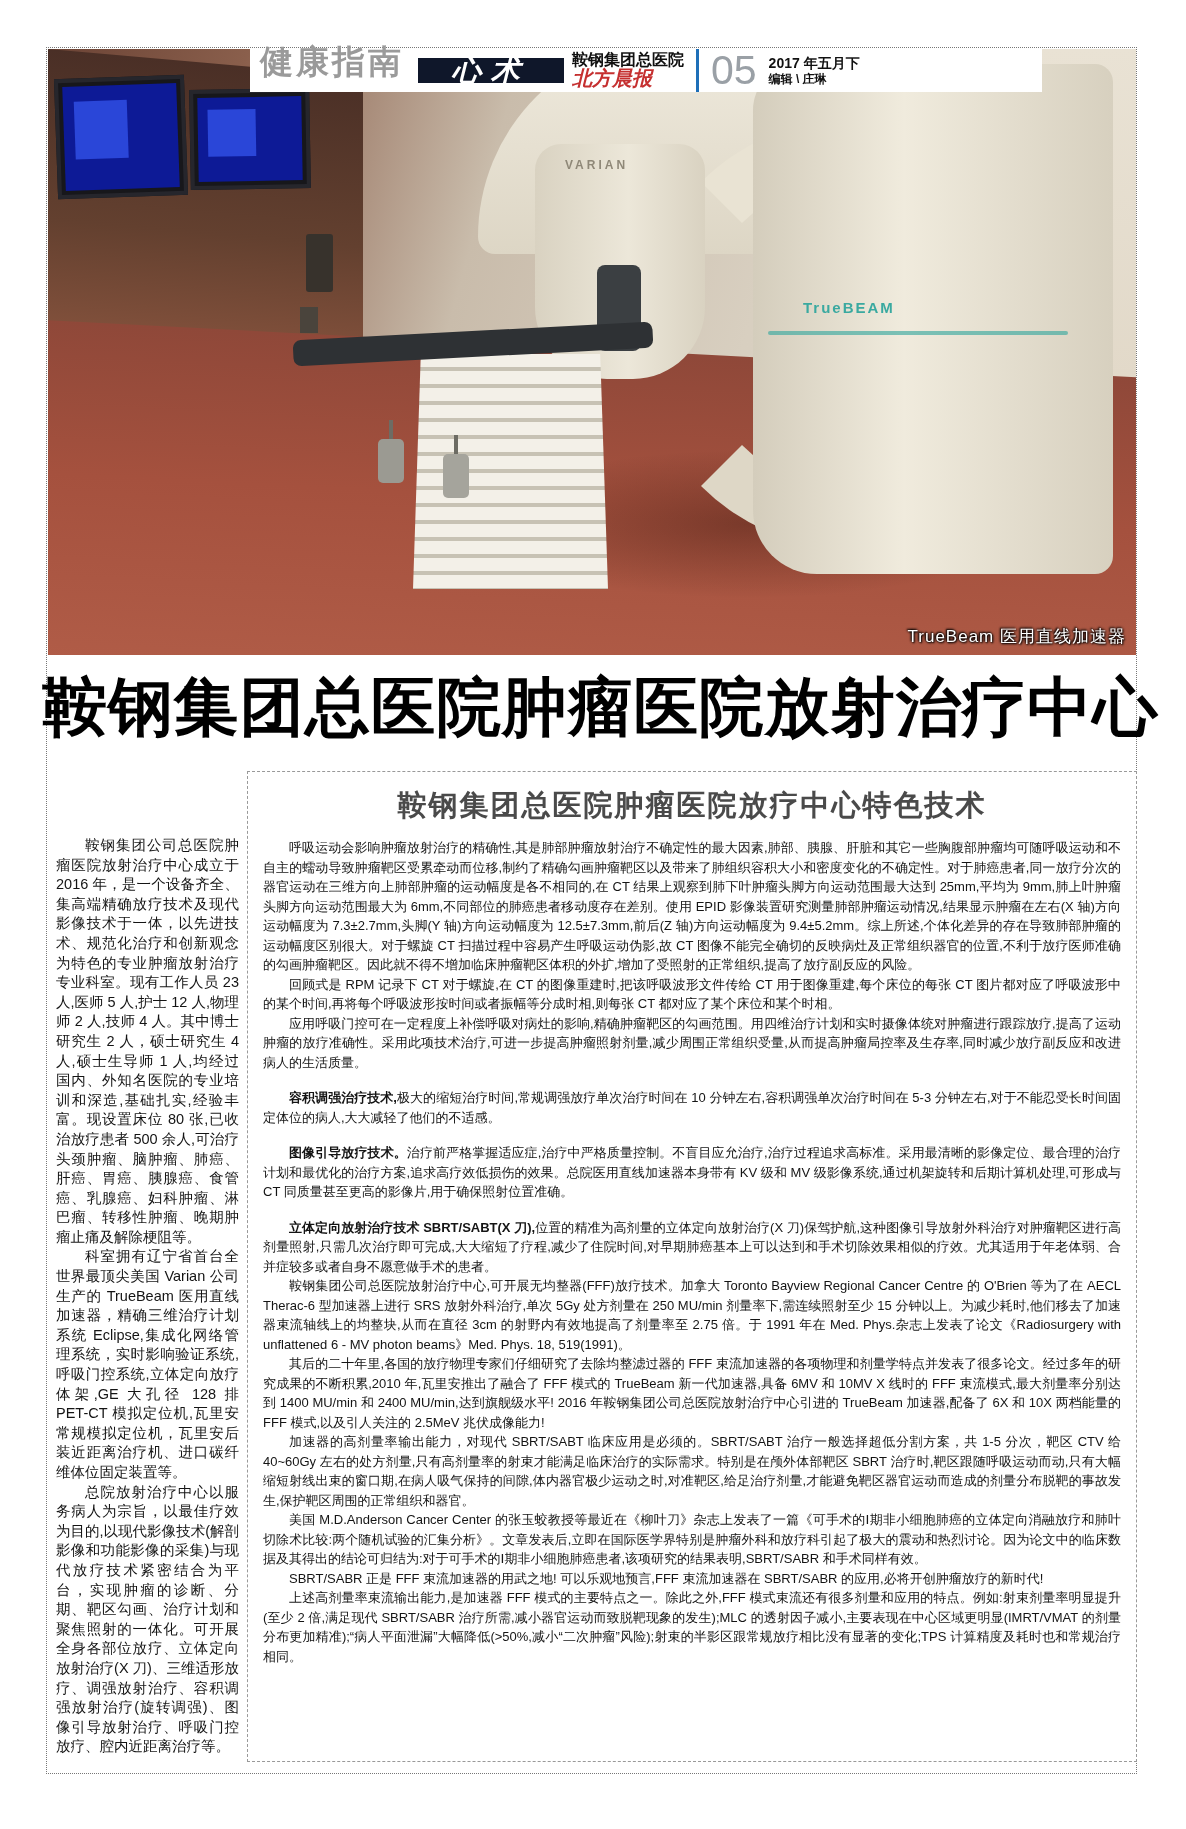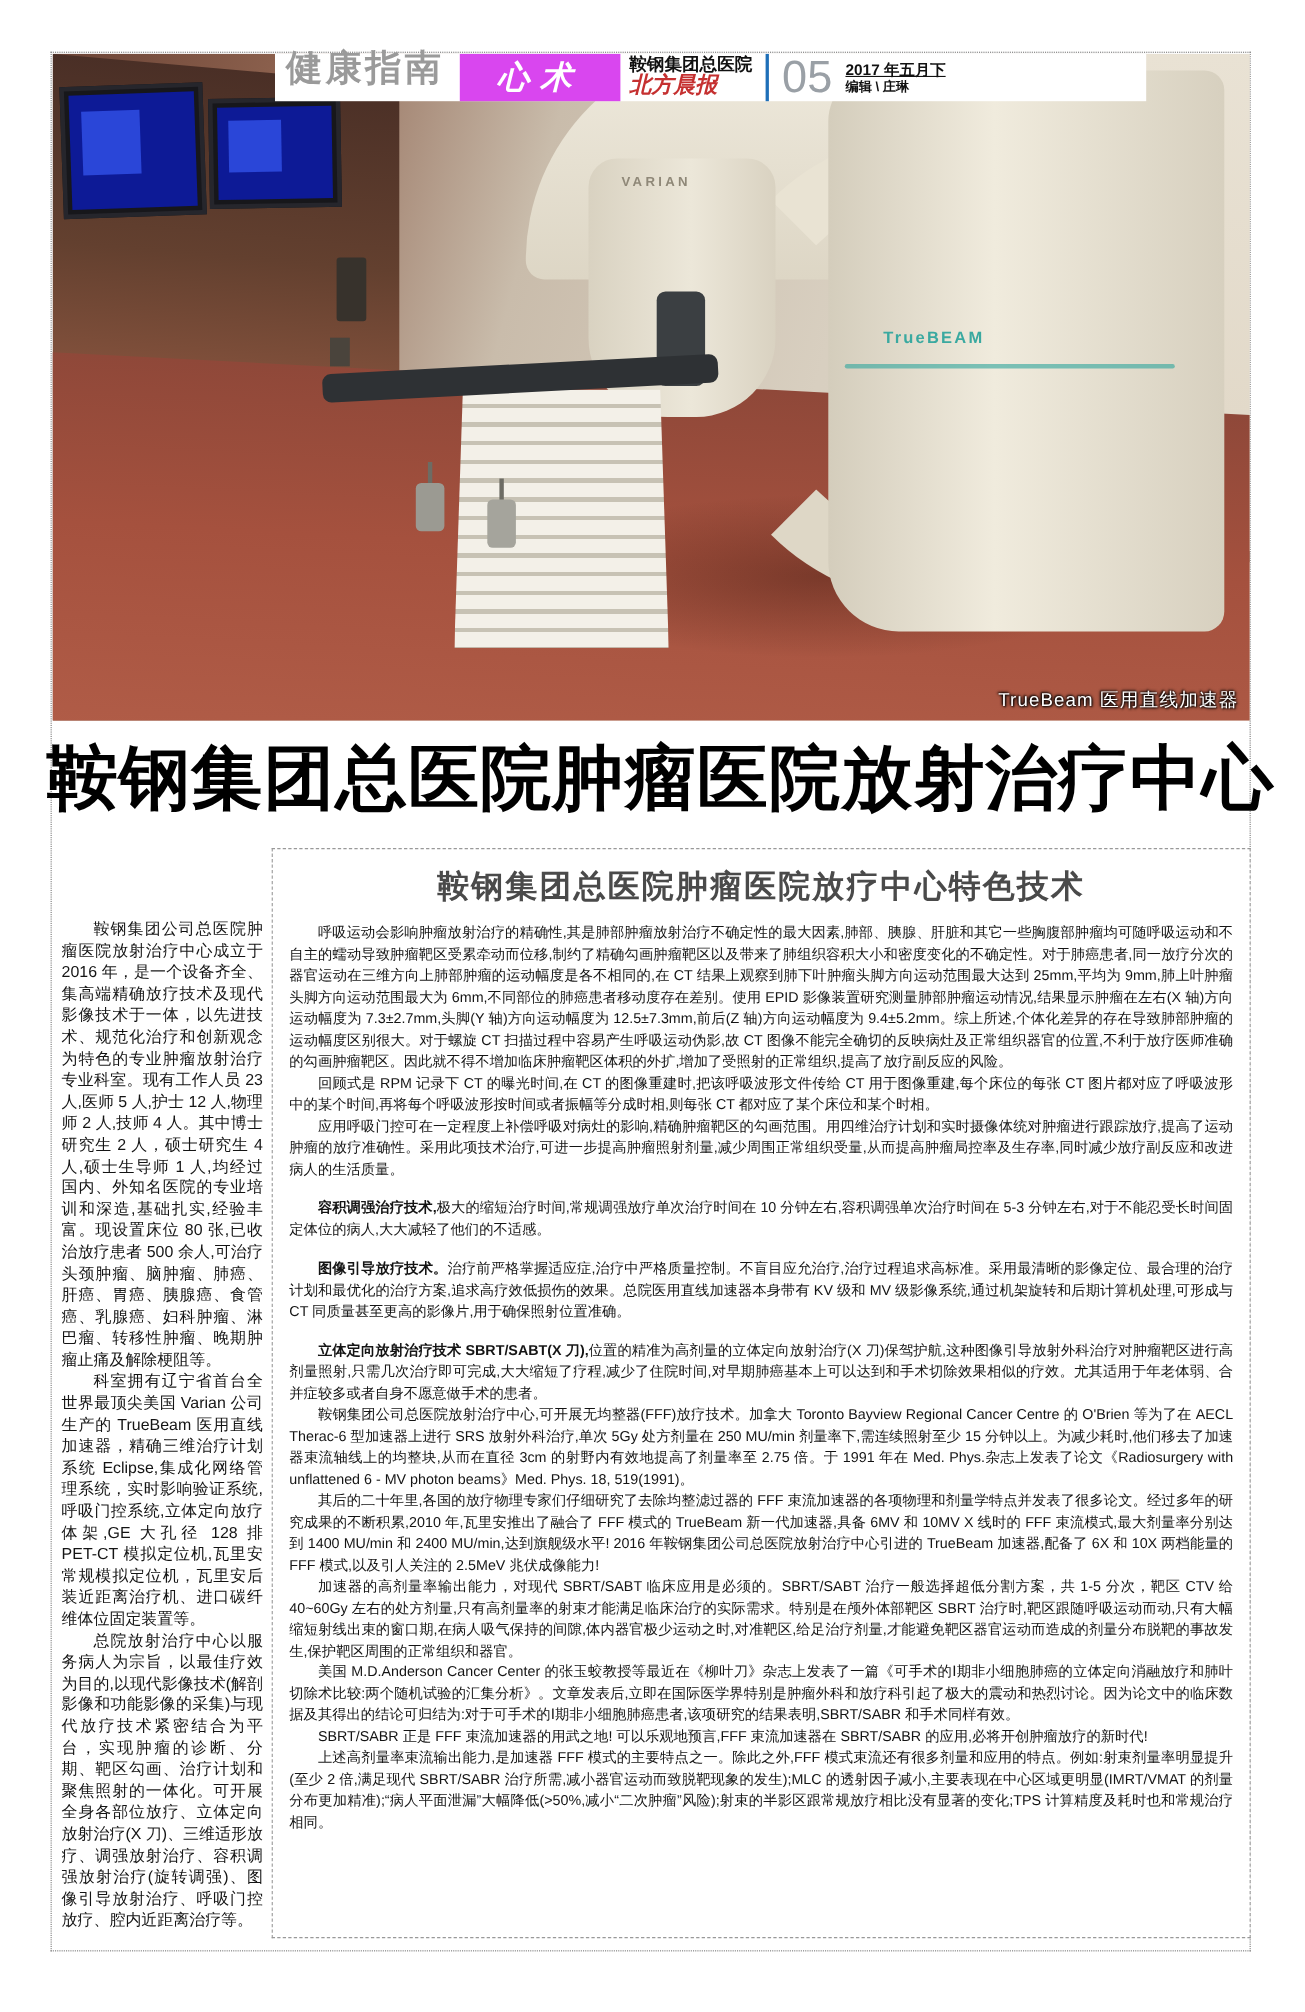--- a/index.html
+++ b/index.html
@@ -54,29 +54,29 @@
   .ph-wallpanel { position:absolute; left:258px; top:185px; width:27px; height:58px; background:#37322c; border-radius:3px; }
   .ph-wallpanel2 { position:absolute; left:252px; top:258px; width:18px; height:26px; background:#4a443c; }
 
   .ph-caption { position:absolute; right:10px; bottom:7px; color:#ffffff; font-size:17px; letter-spacing:1px;
     text-shadow:0 0 3px #000,1px 1px 2px #000,-1px -1px 2px #000; }
 
   
   .header { position:absolute; left:250px; top:49px; width:792px; height:43px; background:#ffffff;
     display:flex; align-items:center; }
   .h-title { font-size:33px; font-weight:bold; color:#9a9a9a; letter-spacing:3px; margin:0 14px 16px 10px; white-space:nowrap; }
-  .h-logo { width:146px; height:43px; background:#d946ef; color:#fff; display:flex; align-items:center; justify-content:center;
+  .h-logo { width:146px; height:25px; background:#0f172a; color:#fff; display:flex; align-items:center; justify-content:center;
     font-size:29px; font-weight:bold; font-style:italic; letter-spacing:10px; flex:0 0 auto; }
   .h-org { display:flex; flex-direction:column; justify-content:center; margin-left:8px; line-height:1.05; }
   .h-hospital { font-size:16px; font-weight:bold; color:#111; white-space:nowrap; }
   .h-paper { font-size:20px; font-weight:bold; font-style:italic; color:#c53030; white-space:nowrap; }
   .h-divider { width:3px; height:43px; background:#1e6fb8; margin:0 12px; flex:0 0 auto; }
   .h-page { font-size:41px; color:#9aa0a6; font-weight:normal; margin-right:12px; }
   .h-issue { display:flex; flex-direction:column; justify-content:center; line-height:1.2; }
-  .h-date { font-size:14px; font-weight:bold; color:#111; white-space:nowrap;text-decoration:underline; }
+  .h-date { font-size:14px; font-weight:bold; color:#111; white-space:nowrap; }
   .h-editor { font-size:12px; font-weight:bold; color:#111; white-space:nowrap; }
 
   
   .headline { position:absolute; left:48px; top:664px; width:1088px; text-align:center;
     font-size:64px; font-weight:900; color:#000; letter-spacing:1px; white-space:nowrap;
     transform:scaleX(1.01); transform-origin:center; }
 
   
   .leftcol { position:absolute; left:56px; top:836px; width:183px; font-size:14.5px; line-height:19.6px;
     text-align:justify; color:#141414; }
@@ -153,21 +153,21 @@
 <div class="leftcol">
   <p>鞍钢集团公司总医院肿瘤医院放射治疗中心成立于2016 年，是一个设备齐全、集高端精确放疗技术及现代影像技术于一体，以先进技术、规范化治疗和创新观念为特色的专业肿瘤放射治疗专业科室。现有工作人员 23 人,医师 5 人,护士 12 人,物理师 2 人,技师 4 人。其中博士研究生 2 人，硕士研究生 4 人,硕士生导师 1 人,均经过国内、外知名医院的专业培训和深造,基础扎实,经验丰富。现设置床位 80 张,已收治放疗患者 500 余人,可治疗头颈肿瘤、脑肿瘤、肺癌、肝癌、胃癌、胰腺癌、食管癌、乳腺癌、妇科肿瘤、淋巴瘤、转移性肿瘤、晚期肿瘤止痛及解除梗阻等。</p>
   <p>科室拥有辽宁省首台全世界最顶尖美国 Varian 公司生产的 TrueBeam 医用直线加速器，精确三维治疗计划系统 Eclipse,集成化网络管理系统，实时影响验证系统,呼吸门控系统,立体定向放疗体架,GE 大孔径 128 排 PET-CT 模拟定位机,瓦里安常规模拟定位机，瓦里安后装近距离治疗机、进口碳纤维体位固定装置等。</p>
   <p>总院放射治疗中心以服务病人为宗旨，以最佳疗效为目的,以现代影像技术(解剖影像和功能影像的采集)与现代放疗技术紧密结合为平台，实现肿瘤的诊断、分期、靶区勾画、治疗计划和聚焦照射的一体化。可开展全身各部位放疗、立体定向放射治疗(X 刀)、三维适形放疗、调强放射治疗、容积调强放射治疗(旋转调强)、图像引导放射治疗、呼吸门控放疗、腔内近距离治疗等。</p>
 </div>
 
 <div class="artbox">
   <div class="art-title">鞍钢集团总医院肿瘤医院放疗中心特色技术</div>
   <div class="art-body">
     <p><span>呼吸运动会影响肿瘤放射治疗的精确性,其是肺部肿瘤放射治疗不确定性的最大因素,肺部、胰腺、肝脏和其它一些胸腹部肿瘤均可随呼吸运动和不自主的蠕动导致肿瘤靶区受累牵动而位移,制约了精确勾画肿瘤靶区以及带来了肺组织容积大小和密度变化的不确定性。对于肺癌患者,同一放疗分次的器官运动在三维方向上肺部肿瘤的运动幅度是各不相同的,在 CT 结果上观察到肺下叶肿瘤头脚方向运动范围最大达到 25mm,平均为 9mm,肺上叶肿瘤头脚方向运动范围最大为 6mm,不同部位的肺癌患者移动度存在差别。使用 EPID 影像装置研究测量肺部肿瘤运动情况,结果显示肿瘤在左右(X 轴)方向运动幅度为 7.3±2.7mm,头脚(Y 轴)方向运动幅度为 12.5±7.3mm,前后(Z 轴)方向运动幅度为 9.4±5.2mm。综上所述,个体化差异的存在导致肺部肿瘤的运动幅度区别很大。对于螺旋 CT 扫描过程中容易产生呼吸运动伪影,故 CT 图像不能完全确切的反映病灶及正常组织器官的位置,不利于放疗医师准确的勾画肿瘤靶区。因此就不得不增加临床肿瘤靶区体积的外扩,增加了受照射的正常组织,提高了放疗副反应的风险。</span></p>
-    <p><span>回顾式是 RPM 记录下 CT 的曝光时间,在 CT 的图像重建时,把该呼吸波形文件传给 CT 用于图像重建,每个床位的每张 CT 图片都对应了呼吸波形中的某个时间,再将每个呼吸波形按时间或者振幅等分成时相,则每张 CT 都对应了某个床位和某个时相。</span></p>
+    <p><span>回顾式是 RPM 记录下 CT 对于螺旋,在 CT 的图像重建时,把该呼吸波形文件传给 CT 用于图像重建,每个床位的每张 CT 图片都对应了呼吸波形中的某个时间,再将每个呼吸波形按时间或者振幅等分成时相,则每张 CT 都对应了某个床位和某个时相。</span></p>
     <p><span>应用呼吸门控可在一定程度上补偿呼吸对病灶的影响,精确肿瘤靶区的勾画范围。用四维治疗计划和实时摄像体统对肿瘤进行跟踪放疗,提高了运动肿瘤的放疗准确性。采用此项技术治疗,可进一步提高肿瘤照射剂量,减少周围正常组织受量,从而提高肿瘤局控率及生存率,同时减少放疗副反应和改进病人的生活质量。</span></p>
     <p class="gap"><span class="lead">容积调强治疗技术,</span><span>极大的缩短治疗时间,常规调强放疗单次治疗时间在 10 分钟左右,容积调强单次治疗时间在 5-3 分钟左右,对于不能忍受长时间固定体位的病人,大大减轻了他们的不适感。</span></p>
     <p class="gap"><span class="lead">图像引导放疗技术。</span><span>治疗前严格掌握适应症,治疗中严格质量控制。不盲目应允治疗,治疗过程追求高标准。采用最清晰的影像定位、最合理的治疗计划和最优化的治疗方案,追求高疗效低损伤的效果。总院医用直线加速器本身带有 KV 级和 MV 级影像系统,通过机架旋转和后期计算机处理,可形成与 CT 同质量甚至更高的影像片,用于确保照射位置准确。</span></p>
     <p class="gap"><span class="lead">立体定向放射治疗技术 SBRT/SABT(X 刀),</span><span>位置的精准为高剂量的立体定向放射治疗(X 刀)保驾护航,这种图像引导放射外科治疗对肿瘤靶区进行高剂量照射,只需几次治疗即可完成,大大缩短了疗程,减少了住院时间,对早期肺癌基本上可以达到和手术切除效果相似的疗效。尤其适用于年老体弱、合并症较多或者自身不愿意做手术的患者。</span></p>
     <p><span>鞍钢集团公司总医院放射治疗中心,可开展无均整器(FFF)放疗技术。加拿大 Toronto Bayview Regional Cancer Centre 的 O'Brien 等为了在 AECL Therac-6 型加速器上进行 SRS 放射外科治疗,单次 5Gy 处方剂量在 250 MU/min 剂量率下,需连续照射至少 15 分钟以上。为减少耗时,他们移去了加速器束流轴线上的均整块,从而在直径 3cm 的射野内有效地提高了剂量率至 2.75 倍。于 1991 年在 Med. Phys.杂志上发表了论文《Radiosurgery with unflattened 6 - MV photon beams》Med. Phys. 18, 519(1991)。</span></p>
     <p><span>其后的二十年里,各国的放疗物理专家们仔细研究了去除均整滤过器的 FFF 束流加速器的各项物理和剂量学特点并发表了很多论文。经过多年的研究成果的不断积累,2010 年,瓦里安推出了融合了 FFF 模式的 TrueBeam 新一代加速器,具备 6MV 和 10MV X 线时的 FFF 束流模式,最大剂量率分别达到 1400 MU/min 和 2400 MU/min,达到旗舰级水平! 2016 年鞍钢集团公司总医院放射治疗中心引进的 TrueBeam 加速器,配备了 6X 和 10X 两档能量的 FFF 模式,以及引人关注的 2.5MeV 兆伏成像能力!</span></p>
     <p><span>加速器的高剂量率输出能力，对现代 SBRT/SABT 临床应用是必须的。SBRT/SABT 治疗一般选择超低分割方案，共 1-5 分次，靶区 CTV 给 40~60Gy 左右的处方剂量,只有高剂量率的射束才能满足临床治疗的实际需求。特别是在颅外体部靶区 SBRT 治疗时,靶区跟随呼吸运动而动,只有大幅缩短射线出束的窗口期,在病人吸气保持的间隙,体内器官极少运动之时,对准靶区,给足治疗剂量,才能避免靶区器官运动而造成的剂量分布脱靶的事故发生,保护靶区周围的正常组织和器官。</span></p>
     <p><span>美国 M.D.Anderson Cancer Center 的张玉蛟教授等最近在《柳叶刀》杂志上发表了一篇《可手术的Ⅰ期非小细胞肺癌的立体定向消融放疗和肺叶切除术比较:两个随机试验的汇集分析》。文章发表后,立即在国际医学界特别是肿瘤外科和放疗科引起了极大的震动和热烈讨论。因为论文中的临床数据及其得出的结论可归结为:对于可手术的Ⅰ期非小细胞肺癌患者,该项研究的结果表明,SBRT/SABR 和手术同样有效。</span></p>
     <p><span>SBRT/SABR 正是 FFF 束流加速器的用武之地! 可以乐观地预言,FFF 束流加速器在 SBRT/SABR 的应用,必将开创肿瘤放疗的新时代!</span></p>
     <p><span>上述高剂量率束流输出能力,是加速器 FFF 模式的主要特点之一。除此之外,FFF 模式束流还有很多剂量和应用的特点。例如:射束剂量率明显提升(至少 2 倍,满足现代 SBRT/SABR 治疗所需,减小器官运动而致脱靶现象的发生);MLC 的透射因子减小,主要表现在中心区域更明显(IMRT/VMAT 的剂量分布更加精准);“病人平面泄漏”大幅降低(&gt;50%,减小“二次肿瘤”风险);射束的半影区跟常规放疗相比没有显著的变化;TPS 计算精度及耗时也和常规治疗相同。</span></p>

